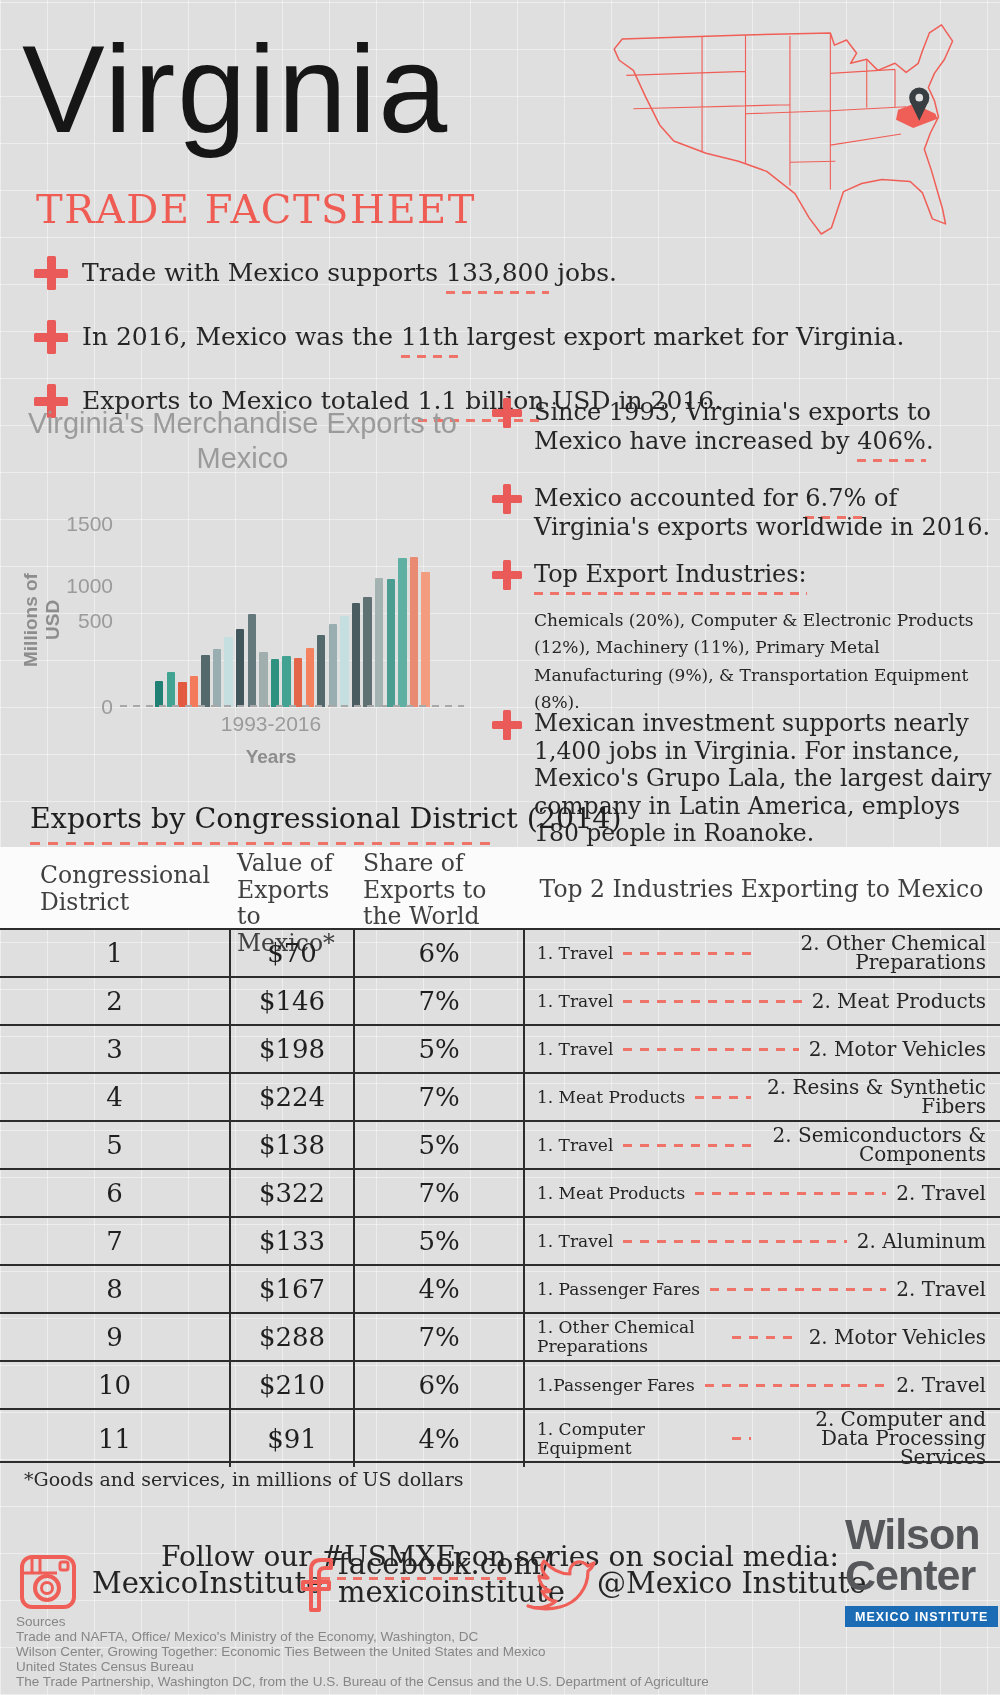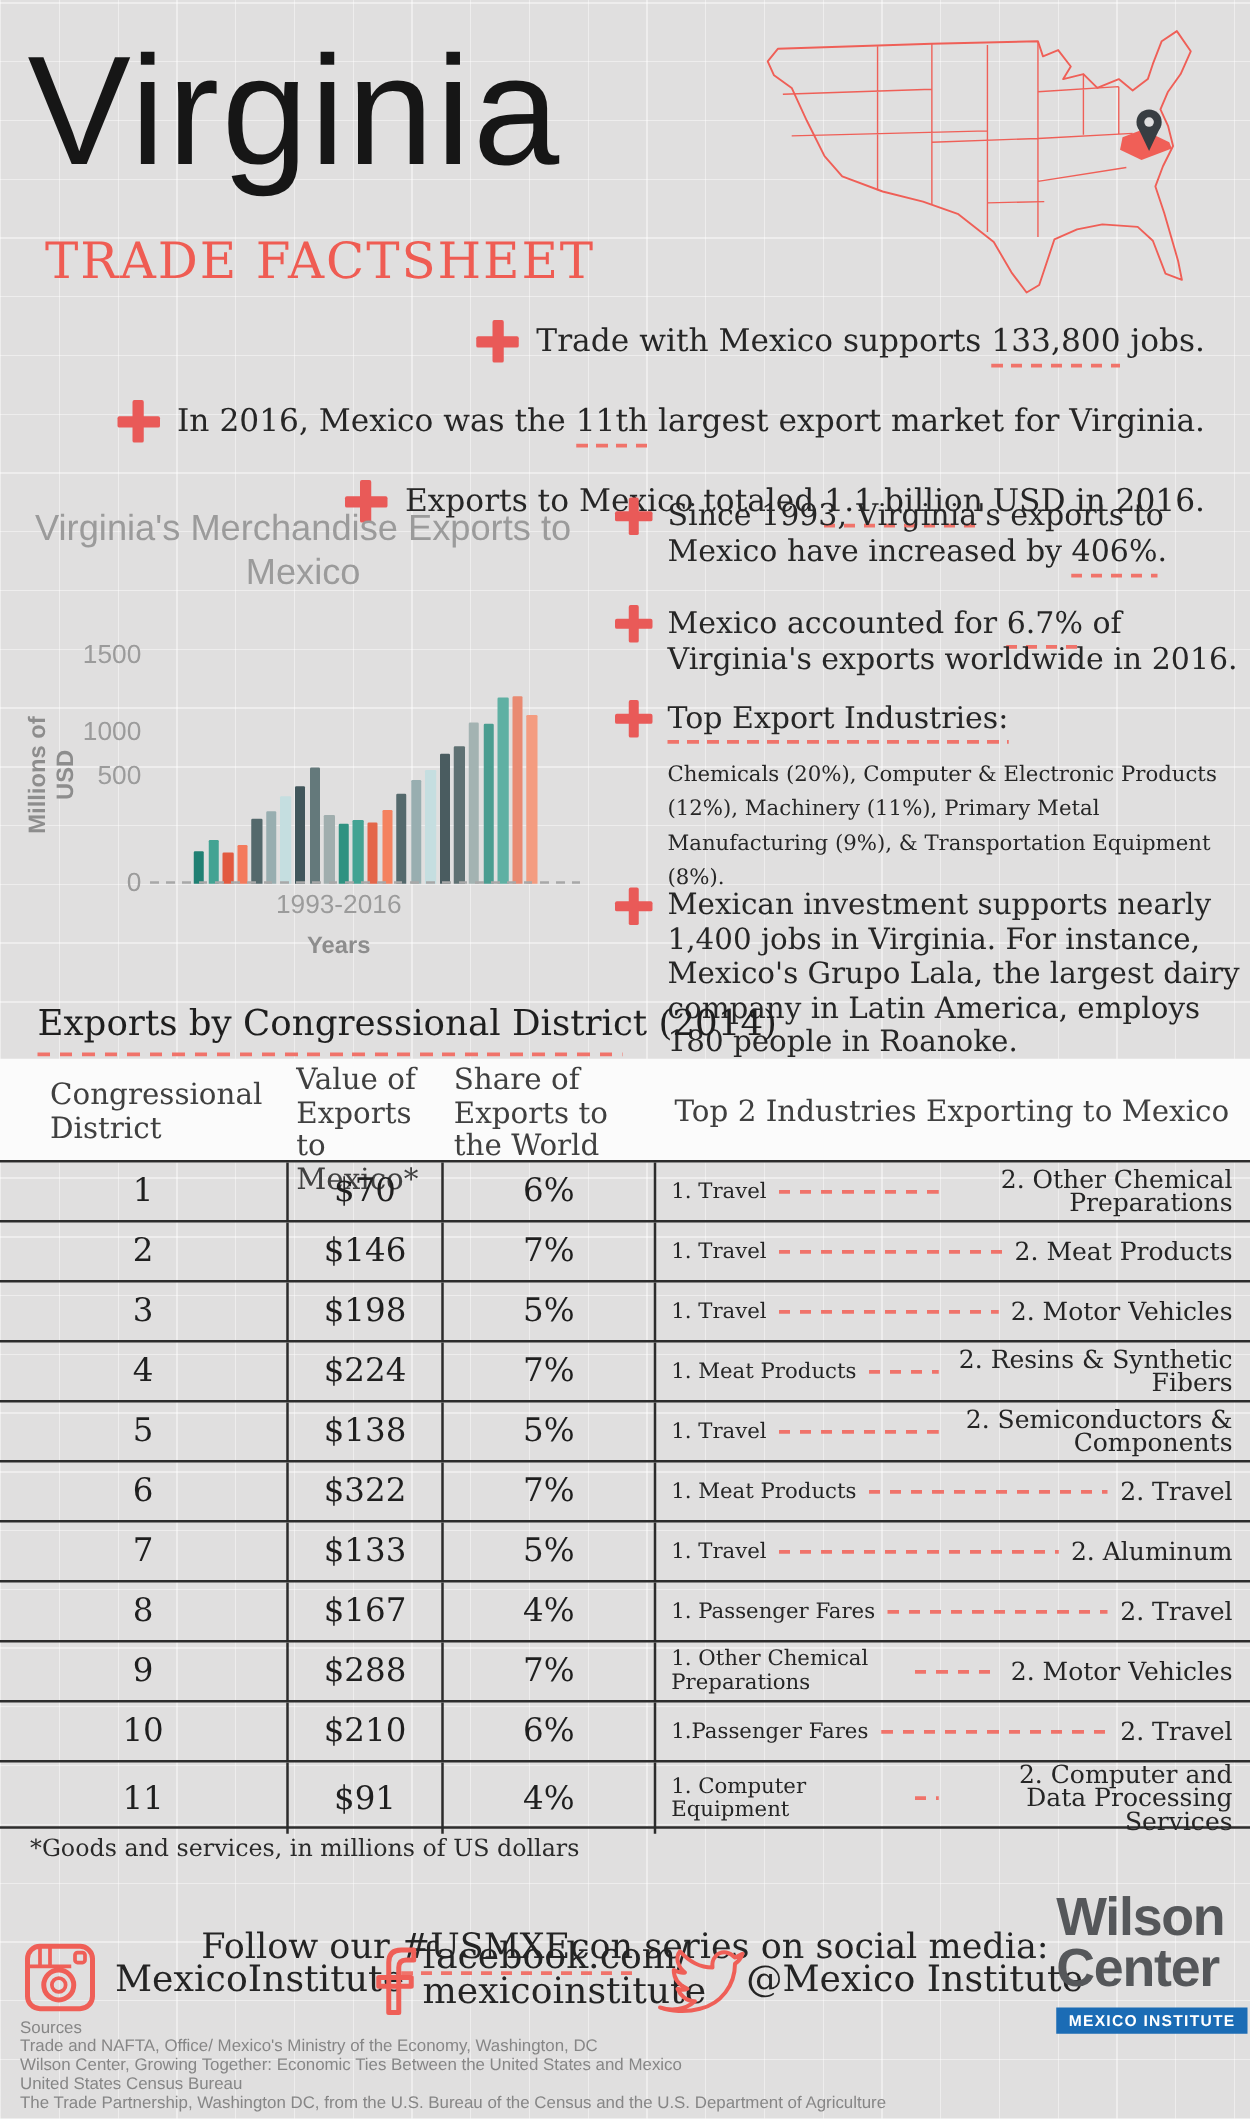--- a/index.html
+++ b/index.html
@@ -22,21 +22,21 @@
     left:36px;top:186px;font-size:40px;color:#ef5c53;letter-spacing:1.5px;font-weight:400;
   }
   
   .plus{position:relative;flex:0 0 34px;height:34px;}
   .plus::before{content:"";position:absolute;left:0;right:0;top:12.5px;height:9px;background:#e95a58;border-radius:1.5px;}
   .plus::after{content:"";position:absolute;top:0;bottom:0;left:12.5px;width:9px;background:#e95a58;border-radius:1.5px;}
   .plus.small{flex:0 0 30px;height:30px;}
   .plus.small::before{top:11px;height:8px;}
   .plus.small::after{left:11px;width:8px;}
   #top-bullets{left:34px;top:256px;width:930px;}
-  .bullet{display:flex;gap:14px;margin-bottom:30px;align-items:flex-start;justify-content:flex-end;}
+  .bullet{display:flex;gap:14px;margin-bottom:30px;align-items:flex-start;}
   .bullet .bt{font-size:25px;line-height:34px;color:#262626;}
   .hl{background:repeating-linear-gradient(90deg,#f0736a 0 9px,transparent 9px 16px) left bottom / 100% 3px no-repeat;padding-bottom:7px;}
   
   #chart-title{left:15px;top:406px;width:455px;text-align:center;font-family:"Liberation Sans",sans-serif;font-size:29px;line-height:1.2;color:#9b9b9b;}
   #yticks span{position:absolute;left:18px;width:95px;text-align:right;font-family:"Liberation Sans",sans-serif;font-size:21px;color:#9b9b9b;}
   #ylabel{left:20px;top:556px;height:128px;writing-mode:vertical-rl;transform:rotate(180deg);
     font-family:"Liberation Sans",sans-serif;font-weight:bold;font-size:19px;color:#8d8d8d;text-align:center;}
   #bars{left:155px;top:547px;width:280px;height:160px;display:flex;align-items:flex-end;gap:3.2px;}
   .bar{flex:0 0 8.4px;border-radius:1px 1px 0 0;}
   #baseline{left:120px;top:705px;width:344px;height:2px;background:repeating-linear-gradient(90deg,#a8a8a8 0 7px,transparent 7px 13px);}

